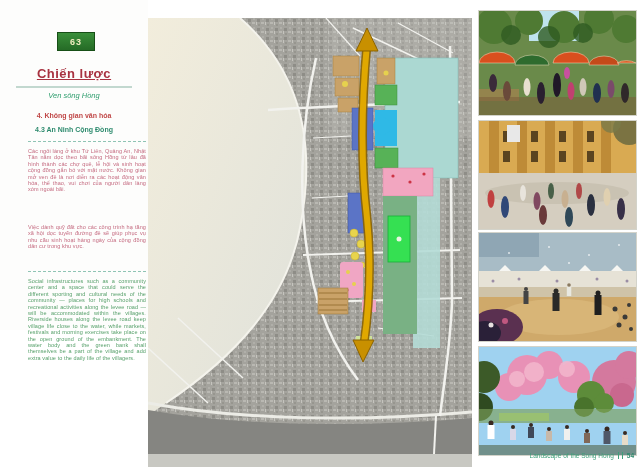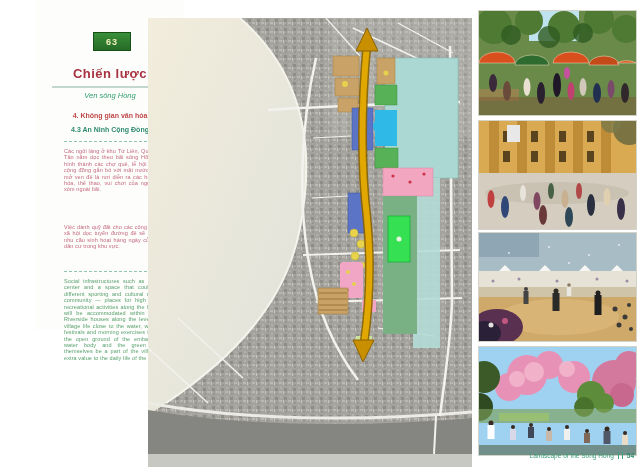--- a/index.html
+++ b/index.html
@@ -1,26 +1,26 @@
 <!DOCTYPE html>
 <html><head>
 <meta charset="utf-8">
 <style>
   html,body{margin:0;padding:0;background:#fff;}
   .page{position:relative;width:640px;height:467px;background:#ffffff;overflow:hidden;
         font-family:"Liberation Sans", sans-serif;}
 
   
-  .sidebar{position:absolute;left:0;top:0;width:148px;height:330px;background:#fdfdfc;margin-left:36px;}
+  .sidebar{position:absolute;left:0;top:0;width:148px;height:330px;background:#fdfdfc;}
   .badge{position:absolute;left:57px;top:32px;width:36px;height:17px;
          background:linear-gradient(#3a8f3a,#256b26);border:1px solid #174f17;
          display:flex;align-items:center;justify-content:center;}
   .badge span{color:#f2eec0;font-size:9px;font-weight:bold;letter-spacing:1px;}
   .title{position:absolute;left:0;top:66px;width:148px;margin:0;text-align:center;
-         font-size:13px;font-weight:bold;color:#a83240;letter-spacing:.5px;}
+         font-size:13px;font-weight:bold;color:#a83240;letter-spacing:.5px;text-decoration:underline;}
   .rule{position:absolute;left:16px;top:86px;width:116px;height:0;border-top:2px solid #c2d8cf;}
   .subtitle{position:absolute;left:0;top:91px;width:148px;text-align:center;
             font-size:7.5px;font-weight:normal;font-style:italic;color:#2f9e6e;}
   .h-red{position:absolute;left:0;top:112px;width:148px;text-align:center;
          font-size:7px;font-weight:bold;color:#c04848;}
   .h-green{position:absolute;left:0;top:126px;width:148px;text-align:center;
            font-size:7px;font-weight:bold;color:#2e8b6e;}
   .dashed{position:absolute;left:28px;width:118px;height:0;border-top:1px dashed #8fc4b4;}
   .d1{top:141px}.d2{top:271px}
   .para{position:absolute;left:28px;width:118px;margin:0;text-align:justify;

